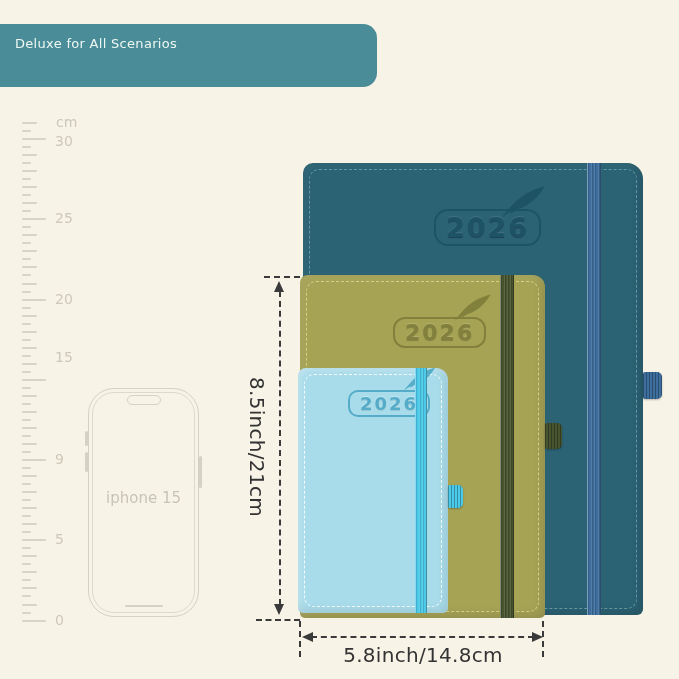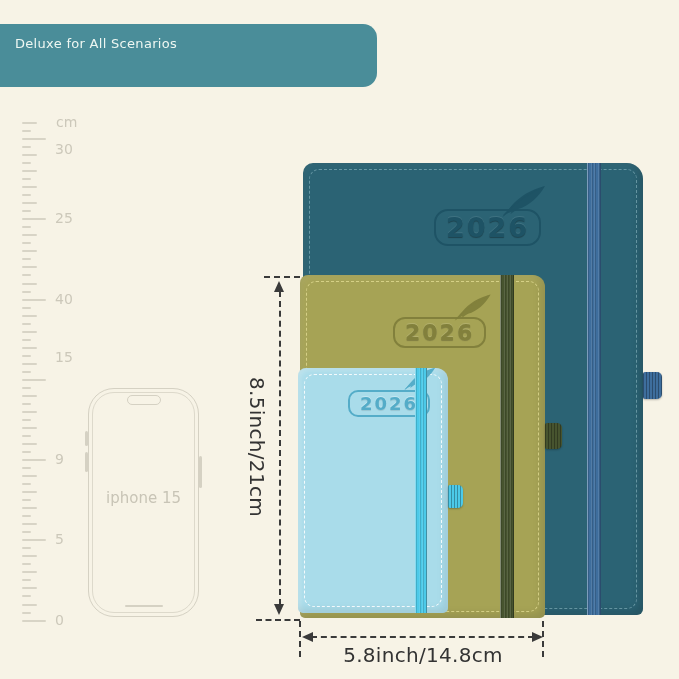--- a/index.html
+++ b/index.html
@@ -121,21 +121,21 @@
     <div class="banner-subtitle">Deluxe for All Scenarios</div>
   </div>
 
 
   <div class="ruler">
     <div class="ruler-unit">cm</div>
     <div id="ruler-ticks">
         <div class="tick t-cm" style="top: 122px;"></div>
         <div class="tick t-half" style="top: 130.025px;"></div>
         <div class="tick t-major" style="top: 138.05px;"></div>
-        <div class="tick-num" style="top: 141px;">30</div>
+        <div class="tick-num" style="top: 133px;">30</div>
         <div class="tick t-half" style="top: 146.075px;"></div>
         <div class="tick t-cm" style="top: 154.1px;"></div>
         <div class="tick t-half" style="top: 162.125px;"></div>
         <div class="tick t-cm" style="top: 170.15px;"></div>
         <div class="tick t-half" style="top: 178.175px;"></div>
         <div class="tick t-cm" style="top: 186.2px;"></div>
         <div class="tick t-half" style="top: 194.225px;"></div>
         <div class="tick t-cm" style="top: 202.25px;"></div>
         <div class="tick t-half" style="top: 210.275px;"></div>
         <div class="tick t-major" style="top: 218.3px;"></div>
@@ -143,21 +143,21 @@
         <div class="tick t-half" style="top: 226.325px;"></div>
         <div class="tick t-cm" style="top: 234.35px;"></div>
         <div class="tick t-half" style="top: 242.375px;"></div>
         <div class="tick t-cm" style="top: 250.4px;"></div>
         <div class="tick t-half" style="top: 258.425px;"></div>
         <div class="tick t-cm" style="top: 266.45px;"></div>
         <div class="tick t-half" style="top: 274.475px;"></div>
         <div class="tick t-cm" style="top: 282.5px;"></div>
         <div class="tick t-half" style="top: 290.525px;"></div>
         <div class="tick t-major" style="top: 298.55px;"></div>
-        <div class="tick-num" style="top: 290.55px;">40</div>
+        <div class="tick-num" style="top: 290.55px;">20</div>
         <div class="tick t-half" style="top: 306.575px;"></div>
         <div class="tick t-cm" style="top: 314.6px;"></div>
         <div class="tick t-half" style="top: 322.625px;"></div>
         <div class="tick t-cm" style="top: 330.65px;"></div>
         <div class="tick t-half" style="top: 338.675px;"></div>
         <div class="tick t-cm" style="top: 346.7px;"></div>
         <div class="tick t-half" style="top: 354.725px;"></div>
         <div class="tick t-cm" style="top: 362.75px;"></div>
         <div class="tick t-half" style="top: 370.775px;"></div>
         <div class="tick t-major" style="top: 378.8px;"></div>

